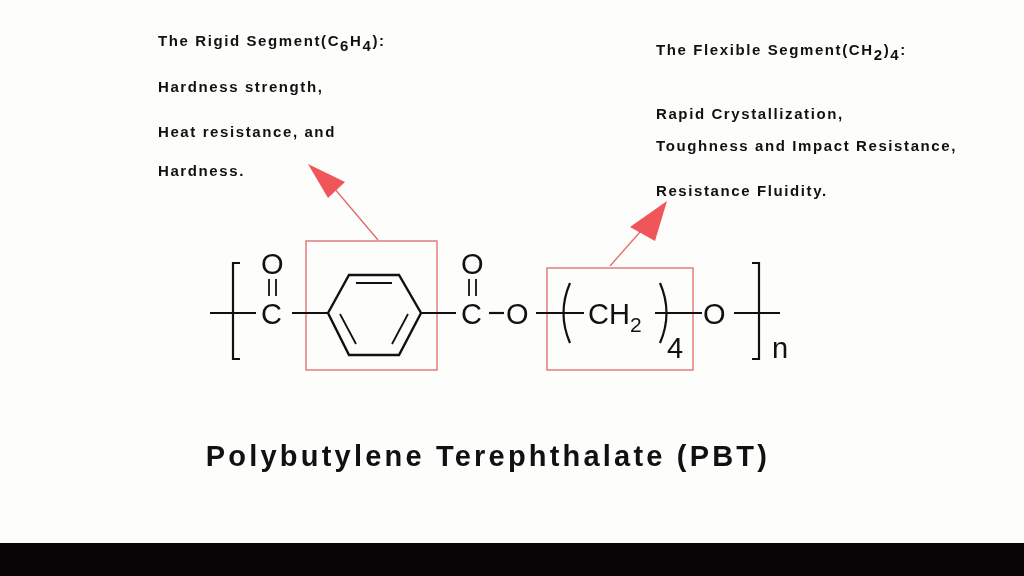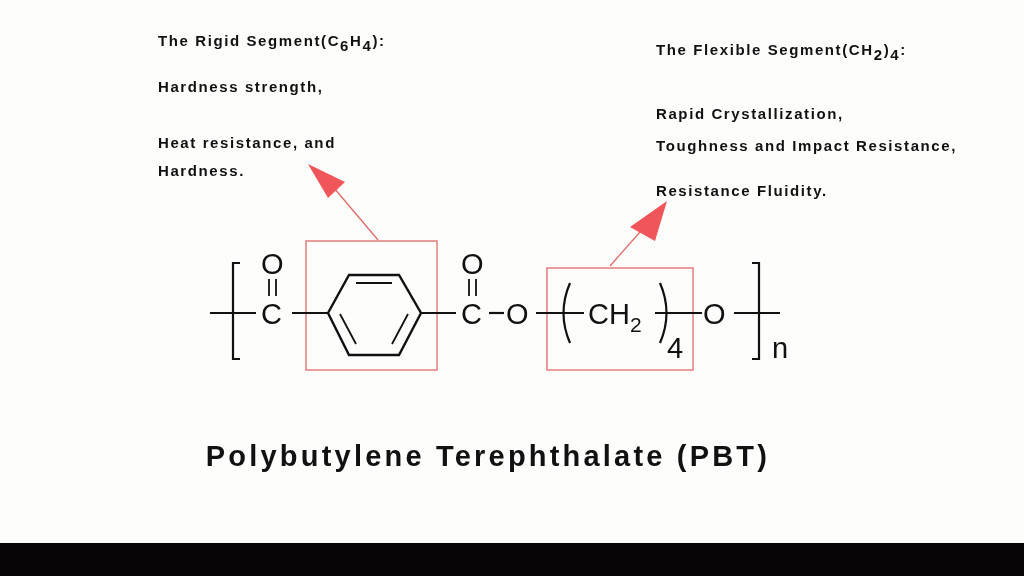--- a/index.html
+++ b/index.html
@@ -24,21 +24,21 @@
       font-size: 29px; letter-spacing: 3.2px; color: #111;
     }
     .footer-bar { position: absolute; left: 0; top: 543px; width: 1024px; height: 33px; background: #070405; }
   </style>
 </head>
 <body>
 
 <div id="left-annot" class="annot">
   <div class="line" style="top:32px;"><span>The Rigid Segment(C</span><sub>6</sub><span>H</span><sub>4</sub><span>):</span></div>
   <div class="line" style="top:78px;">Hardness strength,</div>
-  <div class="line" style="top:123px;margin-top:11px;">Heat resistance, and</div>
+  <div class="line" style="top:123px;">Heat resistance, and</div>
   <div class="line" style="top:162px;">Hardness.</div>
 </div>
 
 <div id="right-annot" class="annot">
   <div class="line" style="top:41px;"><span>The Flexible Segment(CH</span><sub>2</sub><span>)</span><sub>4</sub><span>:</span></div>
   <div class="line" style="top:105px;">Rapid Crystallization,</div>
   <div class="line" style="top:137px;">Toughness and Impact Resistance,</div>
   <div class="line" style="top:182px;">Resistance Fluidity.</div>
 </div>
 

